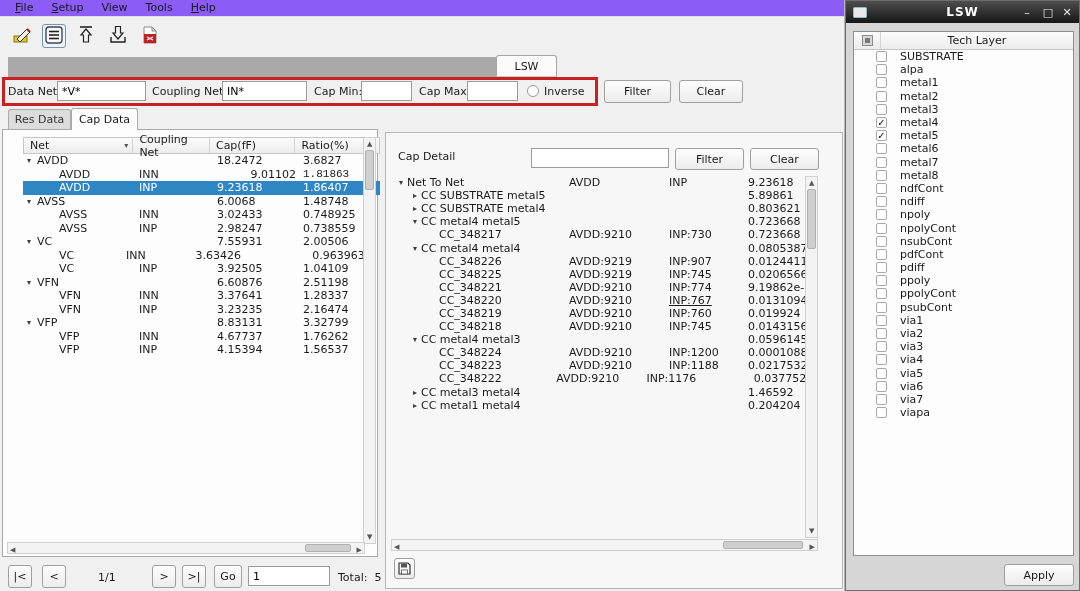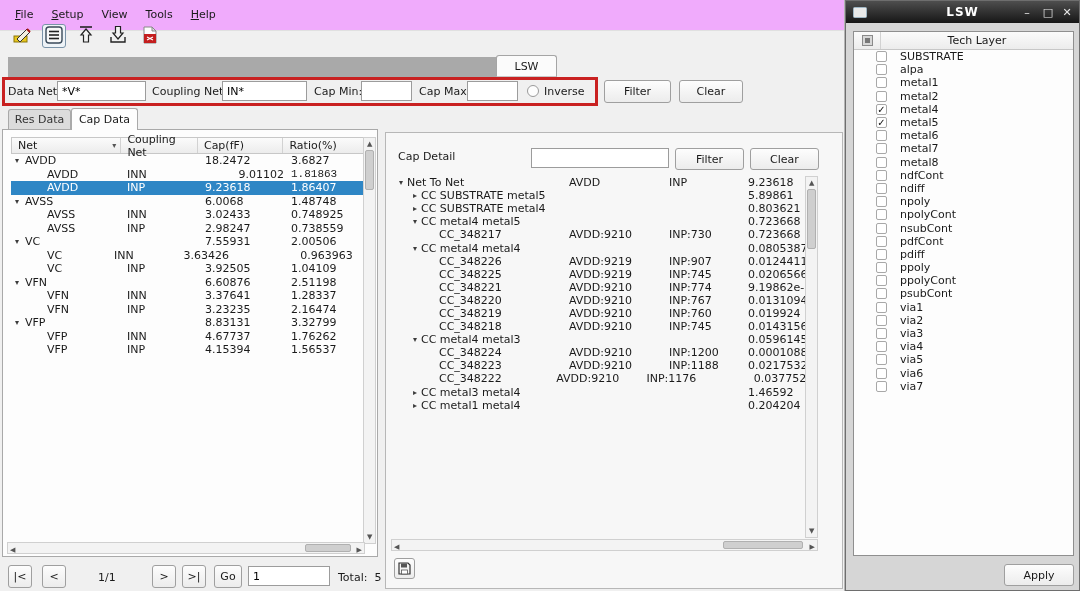--- a/index.html
+++ b/index.html
@@ -3,21 +3,21 @@
 <meta charset="utf-8">
 <style>
   * { margin:0; padding:0; box-sizing:border-box; }
   html,body { width:1080px; height:591px; overflow:hidden; }
   body { font-family:"DejaVu Sans","Liberation Sans",sans-serif; font-size:11px; color:#1a1a1a; background:#ececec; position:relative; }
   .abs { position:absolute; }
 
   
   #main { position:absolute; left:0; top:0; width:845px; height:591px; background:#f0f0f0; border-right:1px solid #b5b5b5; }
 
-  #menubar { position:absolute; left:0; top:0; width:100%; height:31px; background:#f0abfc; border-bottom:1px solid #e0e0e0; display:flex; align-items:center; padding-left:6px; }
+  #menubar { position:absolute; left:0; top:0; width:100%; height:17px; background:#8b5cf6; border-bottom:1px solid #e0e0e0; display:flex; align-items:center; padding-left:6px; }
   .menu-item { padding:1px 9px 2px 9px; cursor:default; }
   .menu-item u { text-decoration:underline; }
 
   #toolbar { position:absolute; left:0; top:18px; width:100%; height:36px; display:flex; align-items:center; gap:8px; padding-left:10px; }
   .tbtn { width:24px; height:24px; display:flex; align-items:center; justify-content:center; border:1px solid transparent; border-radius:3px; }
   .tbtn.pressed { border:1px solid #7a93a8; background:#eef3f7; }
 
   #graybar { position:absolute; left:8px; top:57px; width:489px; height:20px; background:#a9a9a9; }
   #lsw-tab { position:absolute; left:496px; top:55px; width:61px; height:22px; background:#fbfbfb; border:1px solid #a5a5a5; border-bottom-color:#c9c9c9; border-radius:3px 3px 0 0; display:flex; align-items:center; justify-content:center; }
 
@@ -28,21 +28,21 @@
 
   .btn { position:absolute; height:23px; background:linear-gradient(#fdfdfd,#ececec); border:1px solid #9f9f9f; border-radius:3px; display:flex; align-items:center; justify-content:center; font-size:11px; }
 
   
   .tab { position:absolute; top:108px; height:21px; display:flex; align-items:center; justify-content:center; border:1px solid #a9a9a9; border-bottom:none; border-radius:3px 3px 0 0; }
   #tab-res { left:8px; width:63px; background:#dcdcdc; top:109px; height:20px; color:#333; }
   #tab-cap { left:71px; width:67px; background:#fdfdfd; height:22px; z-index:3; }
 
   
   #left-panel { position:absolute; left:2px; top:129px; width:376px; height:428px; background:#fdfdfd; border:1px solid #a9a9a9; }
-  #net-table { position:absolute; left:8px; top:7px; width:357px; }
+  #net-table { position:absolute; left:20px; top:7px; width:357px; }
   .thead { display:flex; height:17px; background:linear-gradient(#fbfbfb,#ececec); border:1px solid #c7c7c7; }
   .th { border-right:1px solid #d2d2d2; display:flex; align-items:center; padding-left:6px; position:relative; }
   .sort-ic { font-size:8px; color:#555; margin-left:auto; margin-right:4px; }
   .tr { display:flex; height:13.5px; align-items:center; }
   .tr.sel { background:#2e86c5; color:#fff; }
   .td { overflow:hidden; white-space:nowrap; }
   .arrow { font-size:8px; color:#3c3c3c; width:12px; display:inline-block; text-align:center; }
   .tr.sel .arrow { color:#fff; }
 
   
@@ -406,21 +406,21 @@
             </div>
             <div class="td" style="width: 100px; padding-left: 6px;">AVDD:9210</div>
             <div class="td" style="width: 80px; padding-left: 6px;">INP:774</div>
             <div class="td" style="width: 62px; padding-left: 5px;">9.19862e-05</div>
           </div>
           <div class="ctr">
             <div class="td" style="width: 172px; display: flex; align-items: center; padding-left: 48px;">
               <div>CC_348220</div>
             </div>
             <div class="td" style="width: 100px; padding-left: 6px;">AVDD:9210</div>
-            <div class="td" style="width: 80px; padding-left: 6px;">INP:767</div>
+            <div class="td" style="width: 80px; padding-left: 6px; text-decoration: underline;">INP:767</div>
             <div class="td" style="width: 62px; padding-left: 5px;">0.0131094</div>
           </div>
           <div class="ctr">
             <div class="td" style="width: 172px; display: flex; align-items: center; padding-left: 48px;">
               <div>CC_348219</div>
             </div>
             <div class="td" style="width: 100px; padding-left: 6px;">AVDD:9210</div>
             <div class="td" style="width: 80px; padding-left: 6px;">INP:760</div>
             <div class="td" style="width: 62px; padding-left: 5px;">0.019924</div>
           </div>
@@ -539,20 +539,24 @@
         </div>
         <div class="layer-row">
           <div class="cb"></div>
           <div class="layer-name">metal1</div>
         </div>
         <div class="layer-row">
           <div class="cb"></div>
           <div class="layer-name">metal2</div>
         </div>
         <div class="layer-row">
+          <div class="cb"></div>
+          <div class="layer-name">metal3</div>
+        </div>
+        <div class="layer-row">
           <div class="cb">✓</div>
           <div class="layer-name">metal4</div>
         </div>
         <div class="layer-row">
           <div class="cb">✓</div>
           <div class="layer-name">metal5</div>
         </div>
         <div class="layer-row">
           <div class="cb"></div>
           <div class="layer-name">metal6</div>
@@ -626,17 +630,21 @@
           <div class="layer-name">via5</div>
         </div>
         <div class="layer-row">
           <div class="cb"></div>
           <div class="layer-name">via6</div>
         </div>
         <div class="layer-row">
           <div class="cb"></div>
           <div class="layer-name">via7</div>
         </div>
+        <div class="layer-row">
+          <div class="cb"></div>
+          <div class="layer-name">viapa</div>
+        </div>
       </div>
   </div>
 
   <div class="btn" style="left:158px; top:563px; width:70px; height:22px">Apply</div>
 </div>
 
 </body></html>

